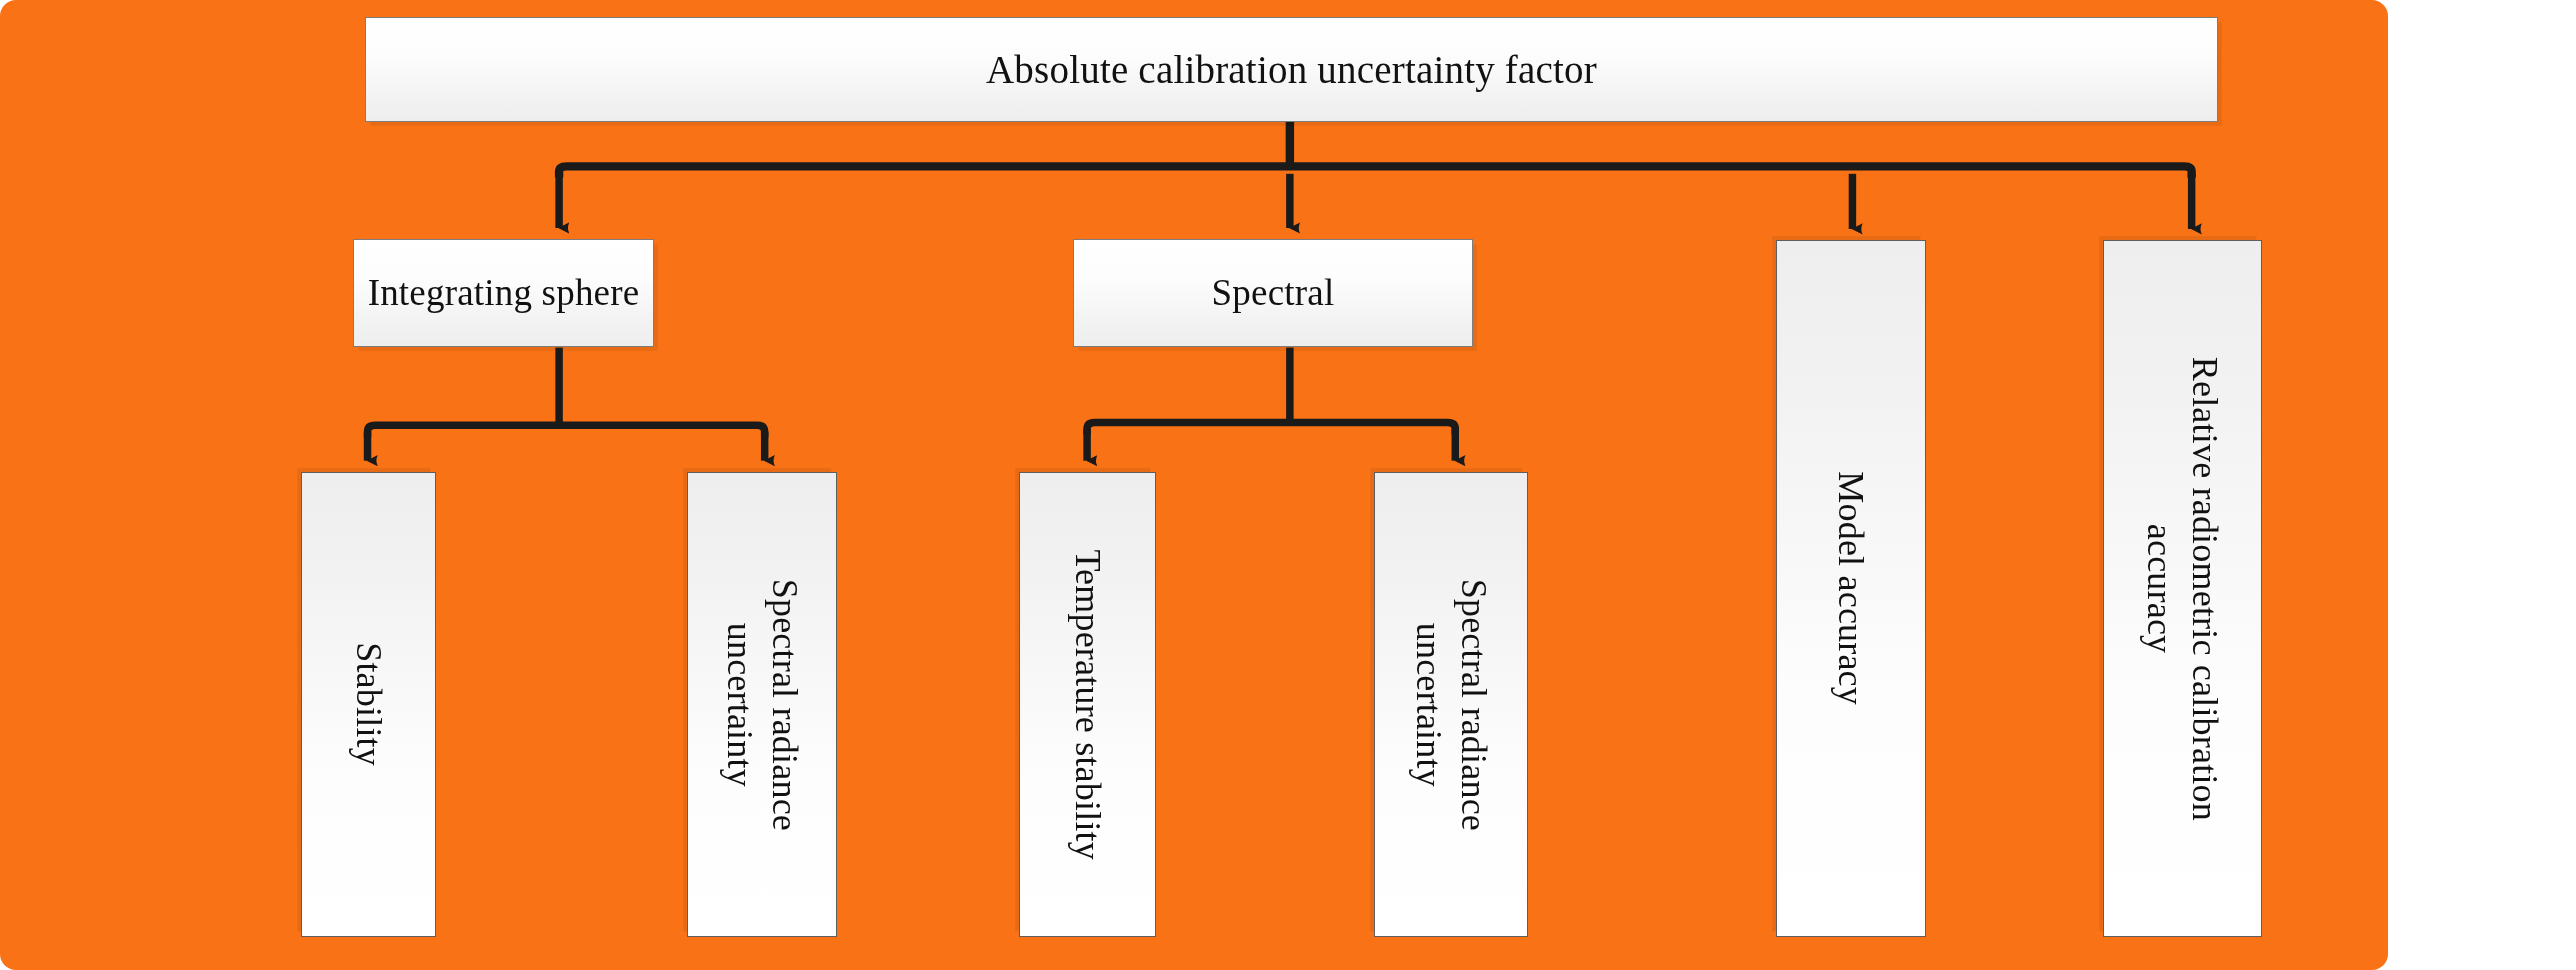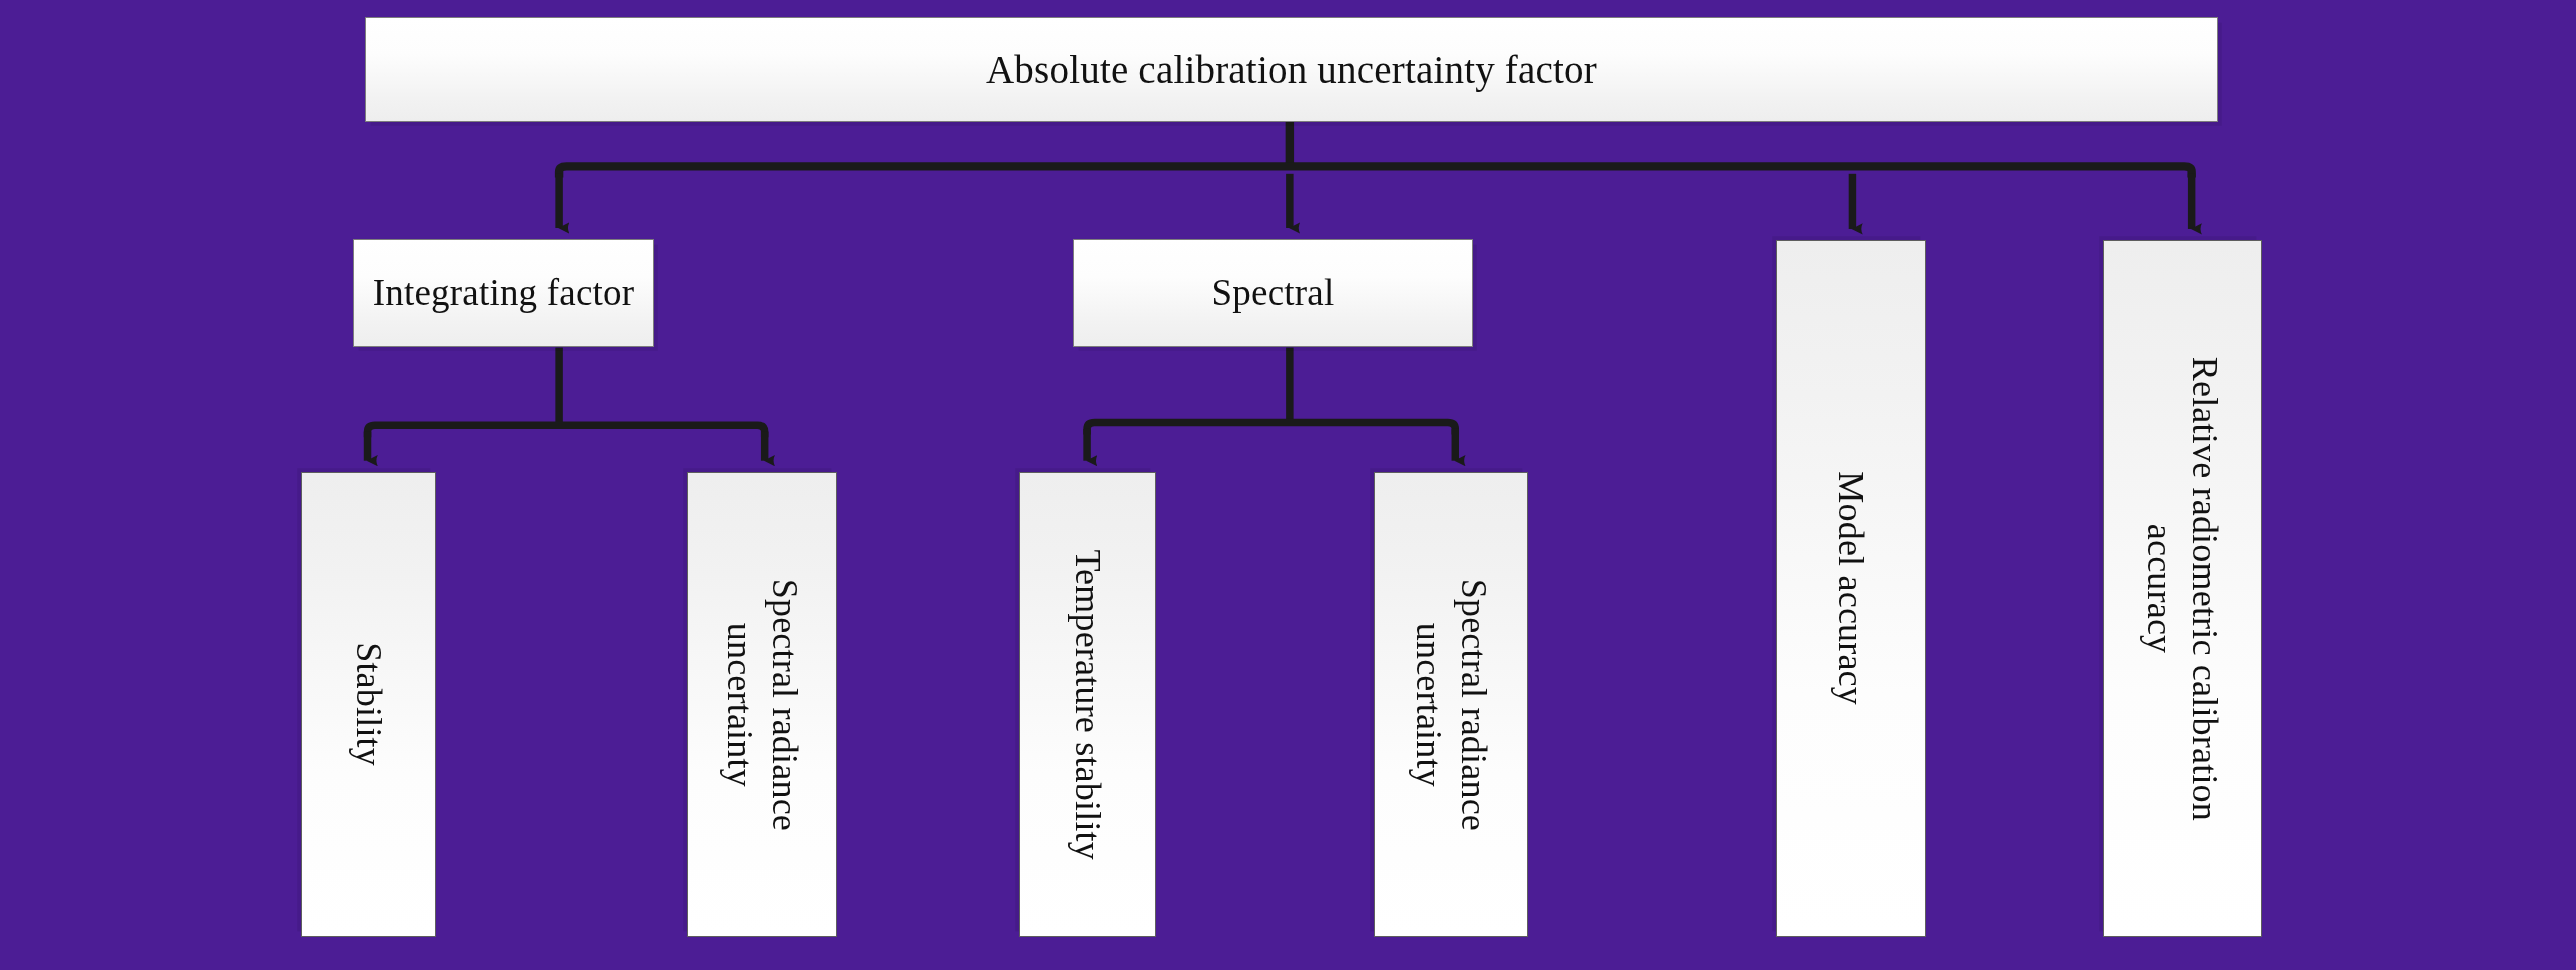--- a/index.html
+++ b/index.html
@@ -5,24 +5,25 @@
   html, body {
     margin: 0;
     padding: 0;
     background: #ffffff;
   }
   body {
     font-family: "Liberation Serif", "DejaVu Serif", serif;
   }
   #canvas {
     position: relative;
-    width: 2576px;
+    width: 2388px;
     height: 970px;
-    background: #4c1d95;
+    background: #f97316;
     overflow: hidden;
+    border-radius: 16px;
   }
   #edges {
     position: absolute;
     left: 0;
     top: 0;
     width: 2576px;
     height: 970px;
     pointer-events: none;
   }
   .node {
@@ -123,21 +124,21 @@
     <g>
       <path d="M 1557 459 L 1557 493" stroke="#1a1a1a" stroke-width="8" fill="none" marker-end="url(#arrow)"></path>
     </g>
   </svg>
 
   <div class="node horiz" id="node-root" style="left:365px; top:17px; width:1853px; height:105px;">
     <span class="label">Absolute calibration uncertainty factor</span>
   </div>
 
   <div class="node horiz" style="left:353px; top:239px; width:301px; height:108px;">
-    <span class="label">Integrating factor</span>
+    <span class="label">Integrating sphere</span>
   </div>
 
   <div class="node horiz" style="left:1073px; top:239px; width:400px; height:108px;">
     <span class="label">Spectral</span>
   </div>
 
   <div class="node vert dark" style="left:1776px; top:240px; width:150px; height:697px;">
     <span class="label">Model accuracy</span>
   </div>
 

